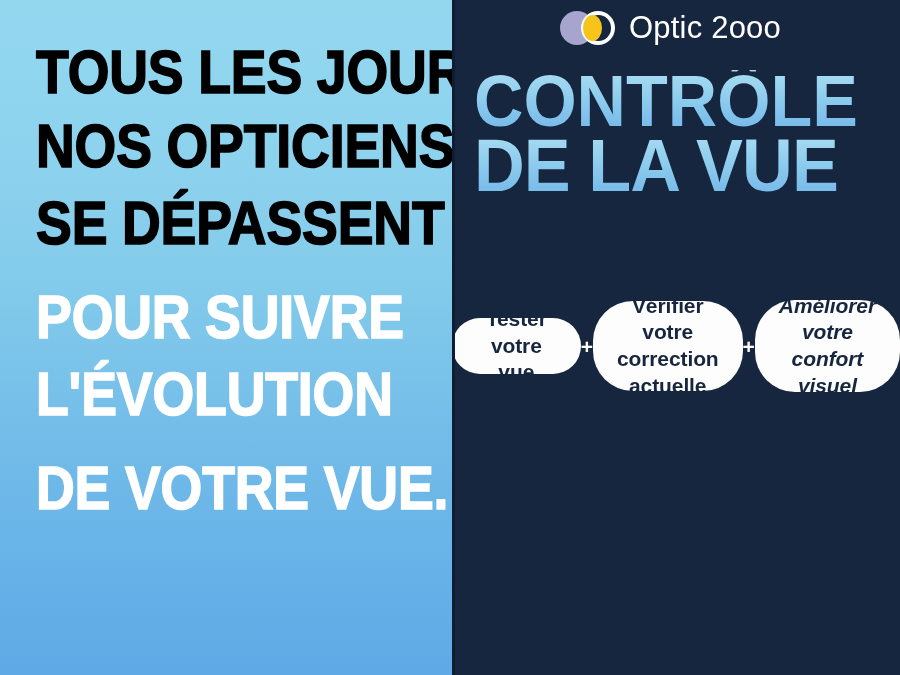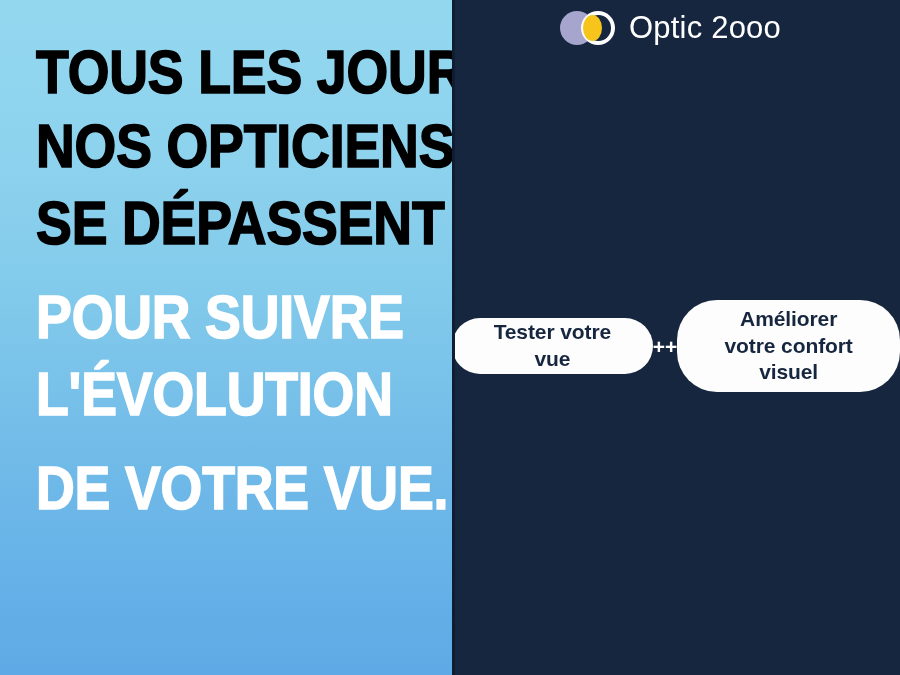--- a/index.html
+++ b/index.html
@@ -188,21 +188,21 @@
     box-sizing: border-box;
     border: none;
     white-space: pre-line;
     letter-spacing: -0.1px;
     display: flex;
     align-items: center;
     justify-content: center;
   }
   .pill.p1 { width: 258px; height: 56px; padding: 0 26px; }
   .pill.p2 { width: 305px; height: 90px; padding: 0 24px; }
-  .pill.p3 { width: 290px; height: 92px; padding: 0 24px; }
+  .pill.p3 { width: 290px; height: 92px; padding: 0 24px; font-style: italic; }
 
   .plus {
     color: #ffffff;
     font-family: "Liberation Sans", sans-serif;
     font-weight: 700;
     font-size: 21px;
     line-height: 1;
     height: 44px;
     display: flex;
     align-items: center;
@@ -231,23 +231,29 @@
     <div class="logo-row">
       <div class="logo-mark">
         <div class="logo-disc"></div>
         <div class="logo-ring"></div>
         <div class="logo-inner"></div>
         <div class="logo-crescent"></div>
       </div>
       <div class="logo-text">Optic 2ooo</div>
     </div>
 
+    <div class="rp-title">
+      <div class="tl tl1">CONTRÔLE</div>
+      <div class="tl tl2">DE LA VUE</div>
+    </div>
 
     <div class="steps">
       <div class="pill p1">Tester votre vue</div>
       <div class="plus">+</div>
+      <div class="pill p2">Vérifier votre
+correction actuelle</div>
       <div class="plus">+</div>
       <div class="pill p3">Améliorer
 votre confort visuel</div>
     </div>
   </section>
 
 </div>
 
 </body></html>

